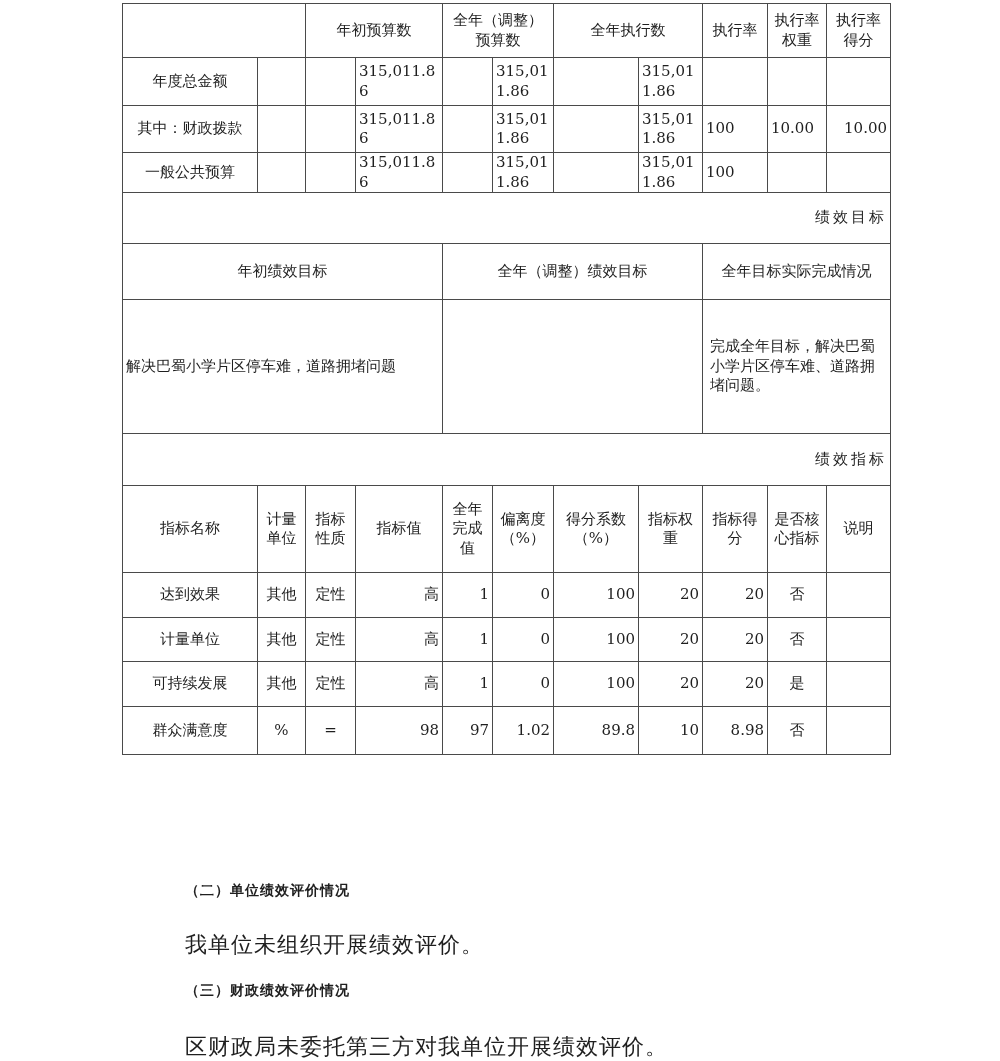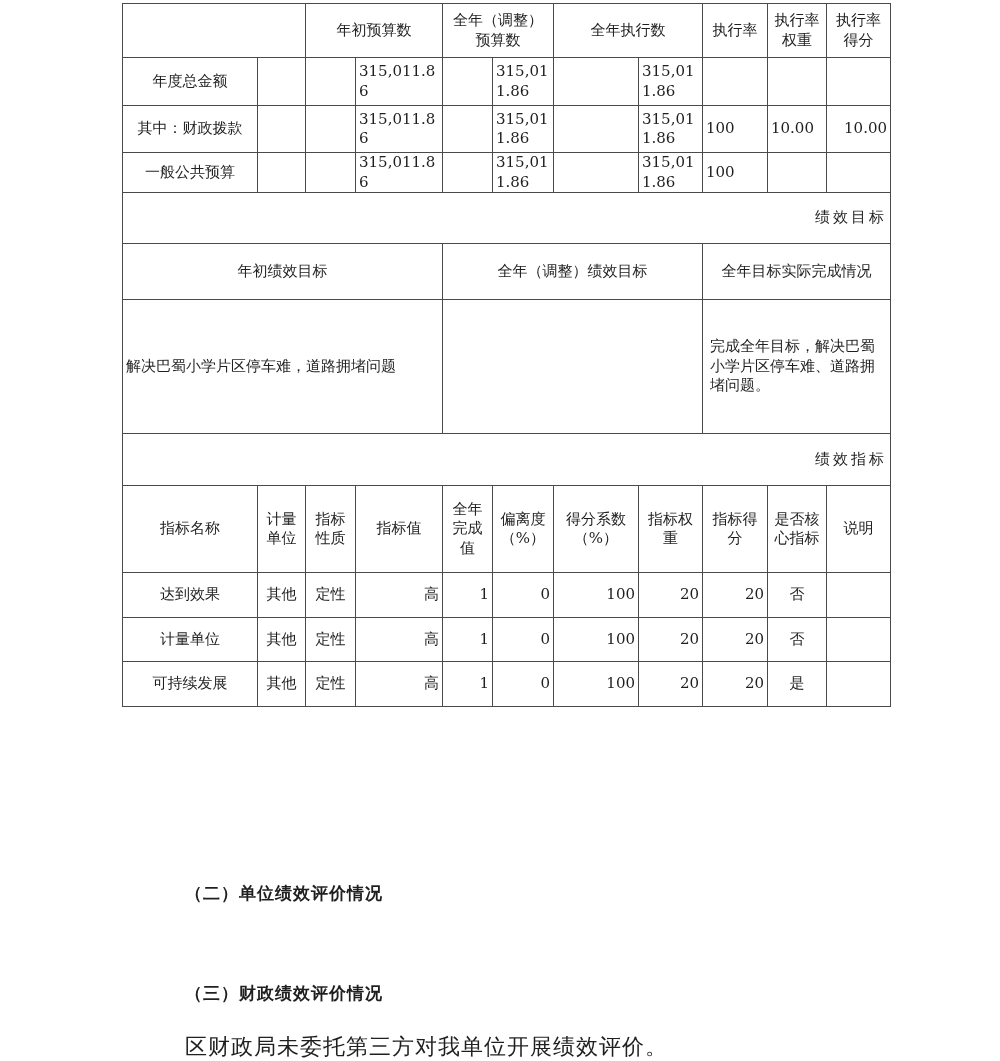--- a/index.html
+++ b/index.html
@@ -37,21 +37,21 @@
   td.score-r{text-align:right;padding-right:2px;}
   
   td.goalhead{text-align:center;font-size:18px;line-height:1.35;padding:0 6px;}
   td.goalbody{vertical-align:top;font-size:18px;line-height:1.5;padding:3px 3px;}
   td.goalbody.narrow{padding:3px 7px;}
   
   td.num{text-align:right;padding-right:3px;}
   td.txt{text-align:center;padding-left:3px;}
   
   .para{position:absolute;left:185px;margin:0;white-space:nowrap;}
-  .para.h{font-weight:bold;font-size:17px;letter-spacing:1px;}
+  .para.h{font-weight:bold;font-size:14px;letter-spacing:1px;}
   .para.b{font-weight:normal;font-size:22px;letter-spacing:1px;}
 </style>
 </head>
 <body>
 
 <div class="page">
 
   <table class="main">
     <colgroup>
       <col style="width:135px">
@@ -190,20 +190,34 @@
       <td class="num">高</td>
       <td class="num">1</td>
       <td class="num">0</td>
       <td class="num">100</td>
       <td class="num">20</td>
       <td class="num">20</td>
       <td class="txt">是</td>
       <td class="txt"></td>
     </tr>
 
+    <tr style="height:48px">
+      <td class="txt">群众满意度</td>
+      <td class="txt">%</td>
+      <td class="txt">=</td>
+      <td class="num">98</td>
+      <td class="num">97</td>
+      <td class="num">1.02</td>
+      <td class="num">89.8</td>
+      <td class="num">10</td>
+      <td class="num">8.98</td>
+      <td class="txt">否</td>
+      <td class="txt"></td>
+    </tr>
   </tbody>
     </table>
 
   <p class="para h" style="top:882px">（二）单位绩效评价情况</p>
+  <p class="para b" style="top:930px">我单位未组织开展绩效评价。</p>
   <p class="para h" style="top:982px">（三）财政绩效评价情况</p>
   <p class="para b" style="top:1032px">区财政局未委托第三方对我单位开展绩效评价。</p>
 
 </div>
 
 </body></html>

